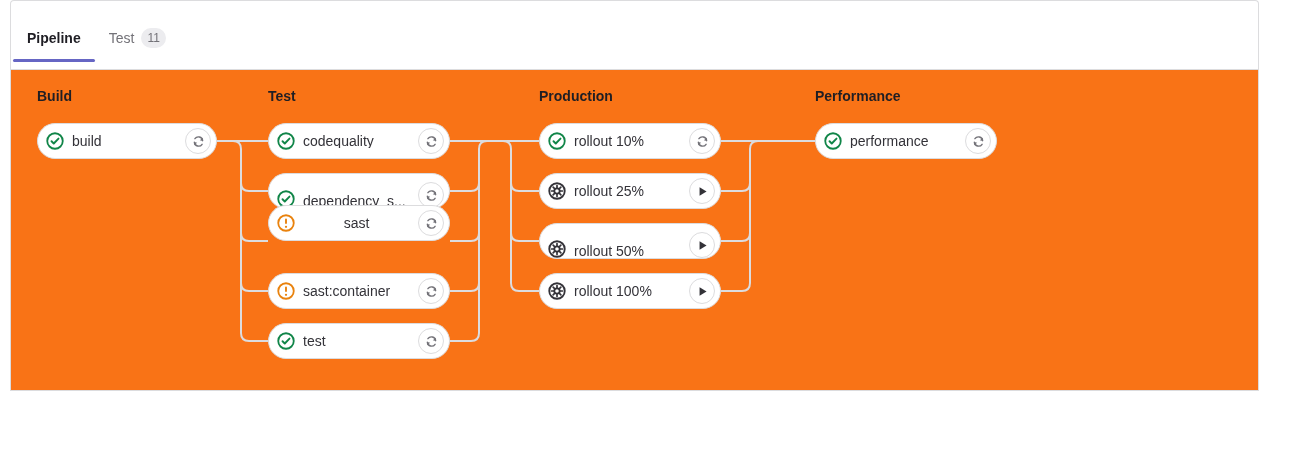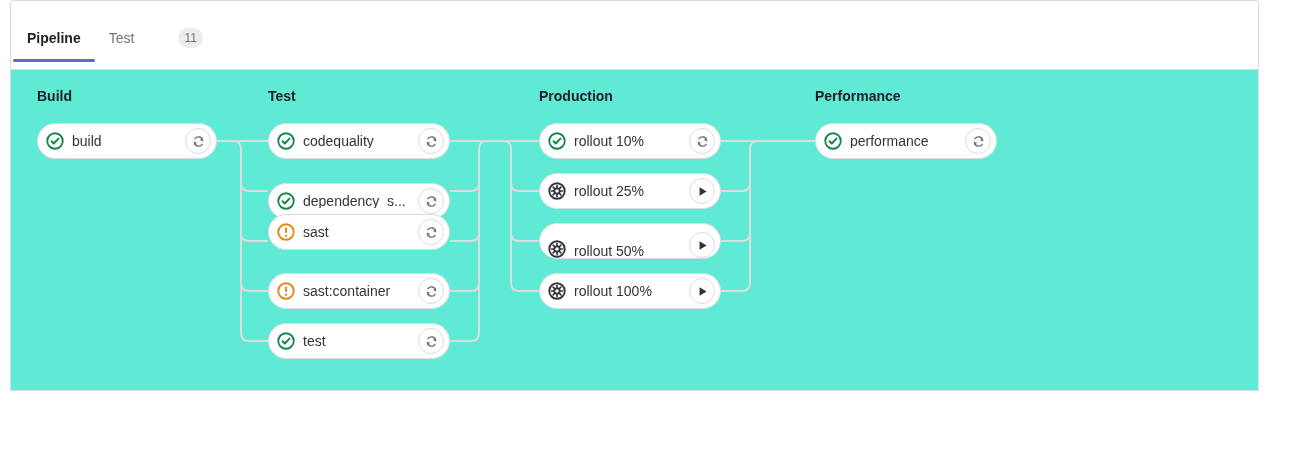--- a/index.html
+++ b/index.html
@@ -88,37 +88,36 @@
     justify-content: center;
     min-width: 20px;
     height: 20px;
     padding: 0 6px;
     border-radius: 10px;
     background: #ececef;
     color: #737278;
     font-size: 12px;
     line-height: 1;
     box-sizing: border-box;
-    margin-left: 37px;
   }
 
   
   .tab-sep {
     position: absolute;
     left: 10px; top: 69px;
     width: 1249px; height: 1px;
     background: #dcdcde;
   }
 
   
   .pipeline-panel {
     position: absolute;
     left: 10px; top: 70px;
     width: 1249px; height: 321px;
-    background: #5eead4;
+    background: #f97316;
     border-left: 1px solid #dcdcde;
     border-right: 1px solid #dcdcde;
     border-bottom: 1px solid #dcdcde;
     box-sizing: border-box;
     overflow: hidden;
   }
   .edges-svg {
     position: absolute;
     left: 0; top: 0;
     width: 1249px; height: 321px;
@@ -261,36 +260,36 @@
             <span class="job-name">codequality</span>
             <span class="job-action">
               <svg viewBox="0 0 16 16" width="13" height="13">
                 <path d="M13.1 7.0 A5.2 5.2 0 0 0 3.6 4.6" fill="none" stroke="#737278" stroke-width="1.7" stroke-linecap="round"></path>
                 <path d="M2.9 9.0 A5.2 5.2 0 0 0 12.4 11.4" fill="none" stroke="#737278" stroke-width="1.7" stroke-linecap="round"></path>
                 <path d="M13.4 3.4 L13.3 7.3 L9.6 6.4 Z" fill="#737278"></path>
                 <path d="M2.6 12.6 L2.7 8.7 L6.4 9.6 Z" fill="#737278"></path>
               </svg>
             </span>
           </div>
-          <div class="job" style="top: 113px; width: 182px;">
+          <div class="job" style="top: 103px; width: 182px; align-items: flex-end;">
             <span class="job-status"><svg viewBox="0 0 16 16" width="18" height="18">
                 <circle cx="8" cy="8" r="6.9" fill="#fff" stroke="#108548" stroke-width="1.6"></circle>
                 <path d="M4.9 8.2 L6.9 10.2 L11.1 5.9" fill="none" stroke="#108548" stroke-width="1.7" stroke-linecap="round" stroke-linejoin="round"></path>
               </svg></span>
             <span class="job-name">dependency_s...</span>
             <span class="job-action">
               <svg viewBox="0 0 16 16" width="13" height="13">
                 <path d="M13.1 7.0 A5.2 5.2 0 0 0 3.6 4.6" fill="none" stroke="#737278" stroke-width="1.7" stroke-linecap="round"></path>
                 <path d="M2.9 9.0 A5.2 5.2 0 0 0 12.4 11.4" fill="none" stroke="#737278" stroke-width="1.7" stroke-linecap="round"></path>
                 <path d="M13.4 3.4 L13.3 7.3 L9.6 6.4 Z" fill="#737278"></path>
                 <path d="M2.6 12.6 L2.7 8.7 L6.4 9.6 Z" fill="#737278"></path>
               </svg>
             </span>
           </div>
-          <div class="job" style="top: 144px; width: 182px;">
+          <div class="job" style="top: 135px; width: 182px; text-align: center;">
             <span class="job-status"><svg viewBox="0 0 16 16" width="18" height="18">
                 <circle cx="8" cy="8" r="6.9" fill="#fff" stroke="#e9820d" stroke-width="1.6"></circle>
                 <rect x="7.15" y="3.9" width="1.7" height="5.0" rx="0.85" fill="#e9820d"></rect>
                 <circle cx="8" cy="11.4" r="1.0" fill="#e9820d"></circle>
               </svg></span>
             <span class="job-name">sast</span>
             <span class="job-action">
               <svg viewBox="0 0 16 16" width="13" height="13">
                 <path d="M13.1 7.0 A5.2 5.2 0 0 0 3.6 4.6" fill="none" stroke="#737278" stroke-width="1.7" stroke-linecap="round"></path>
                 <path d="M2.9 9.0 A5.2 5.2 0 0 0 12.4 11.4" fill="none" stroke="#737278" stroke-width="1.7" stroke-linecap="round"></path>

